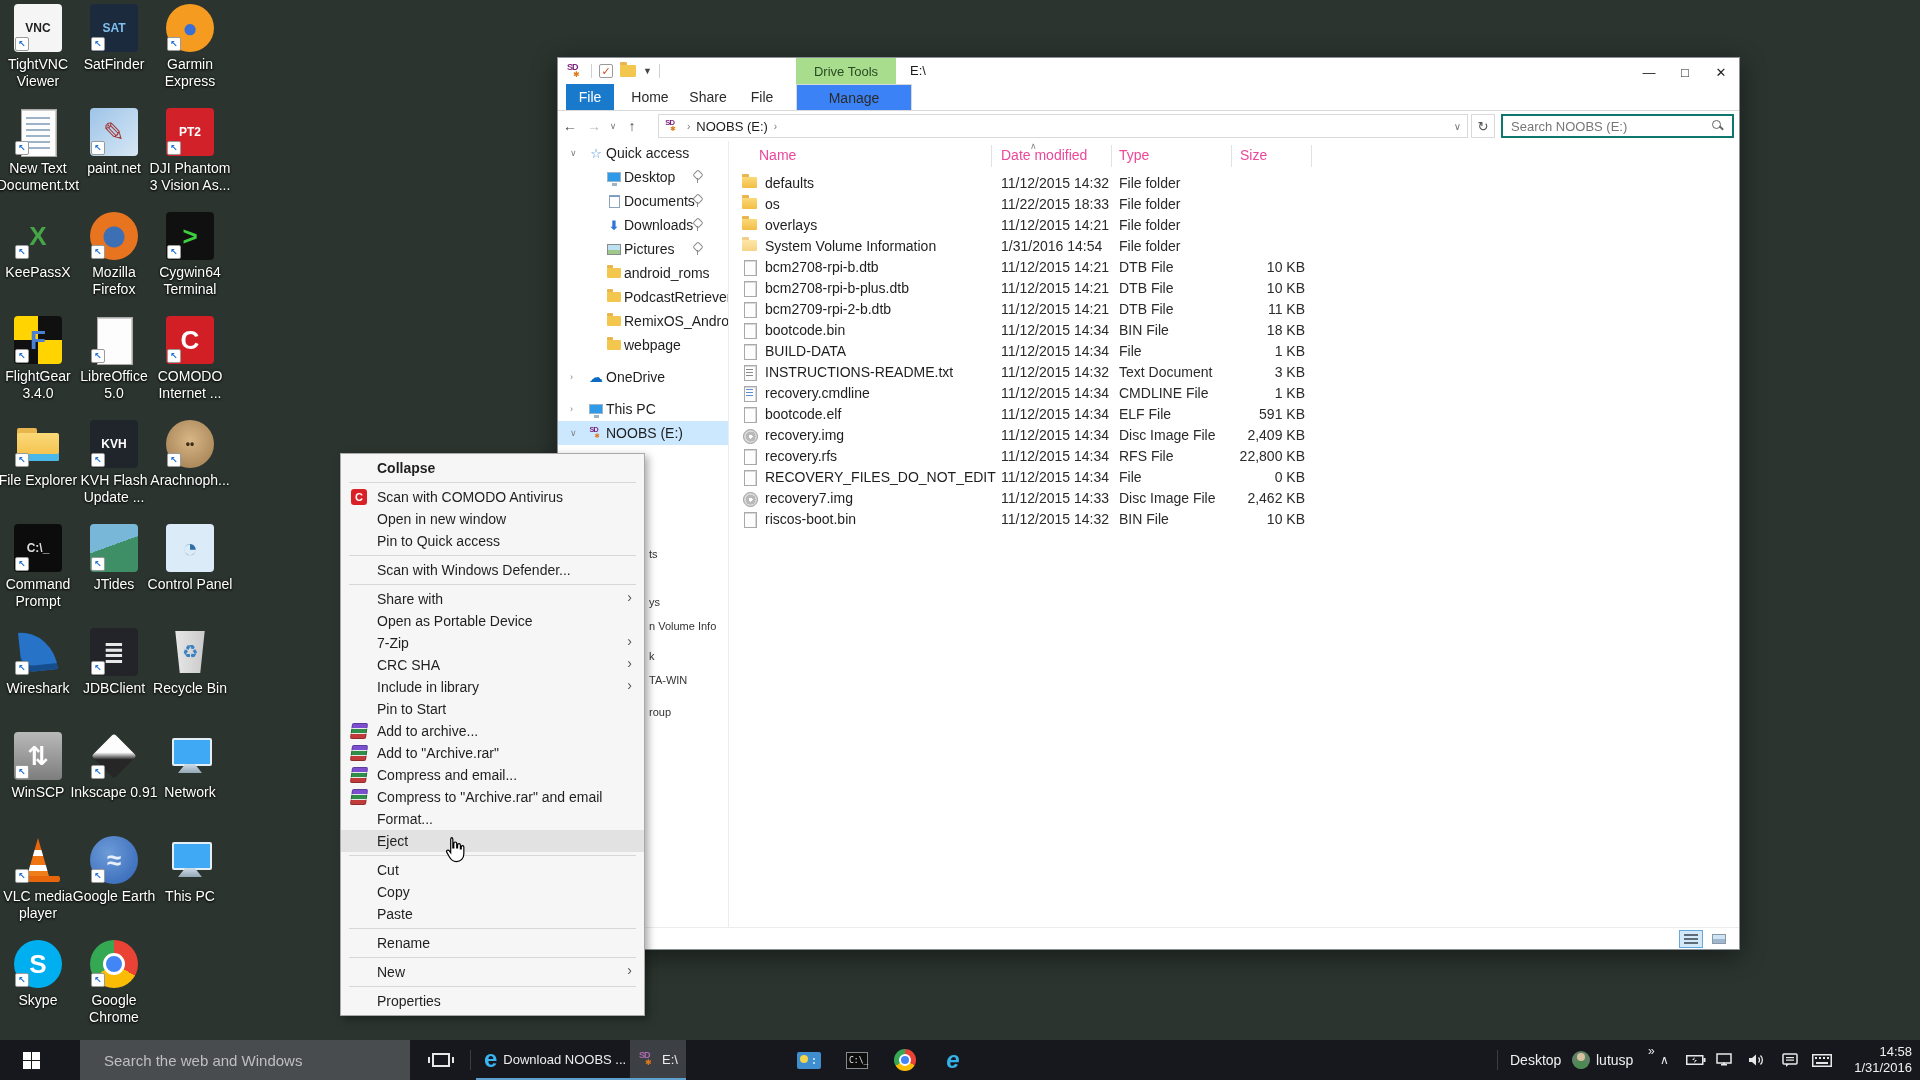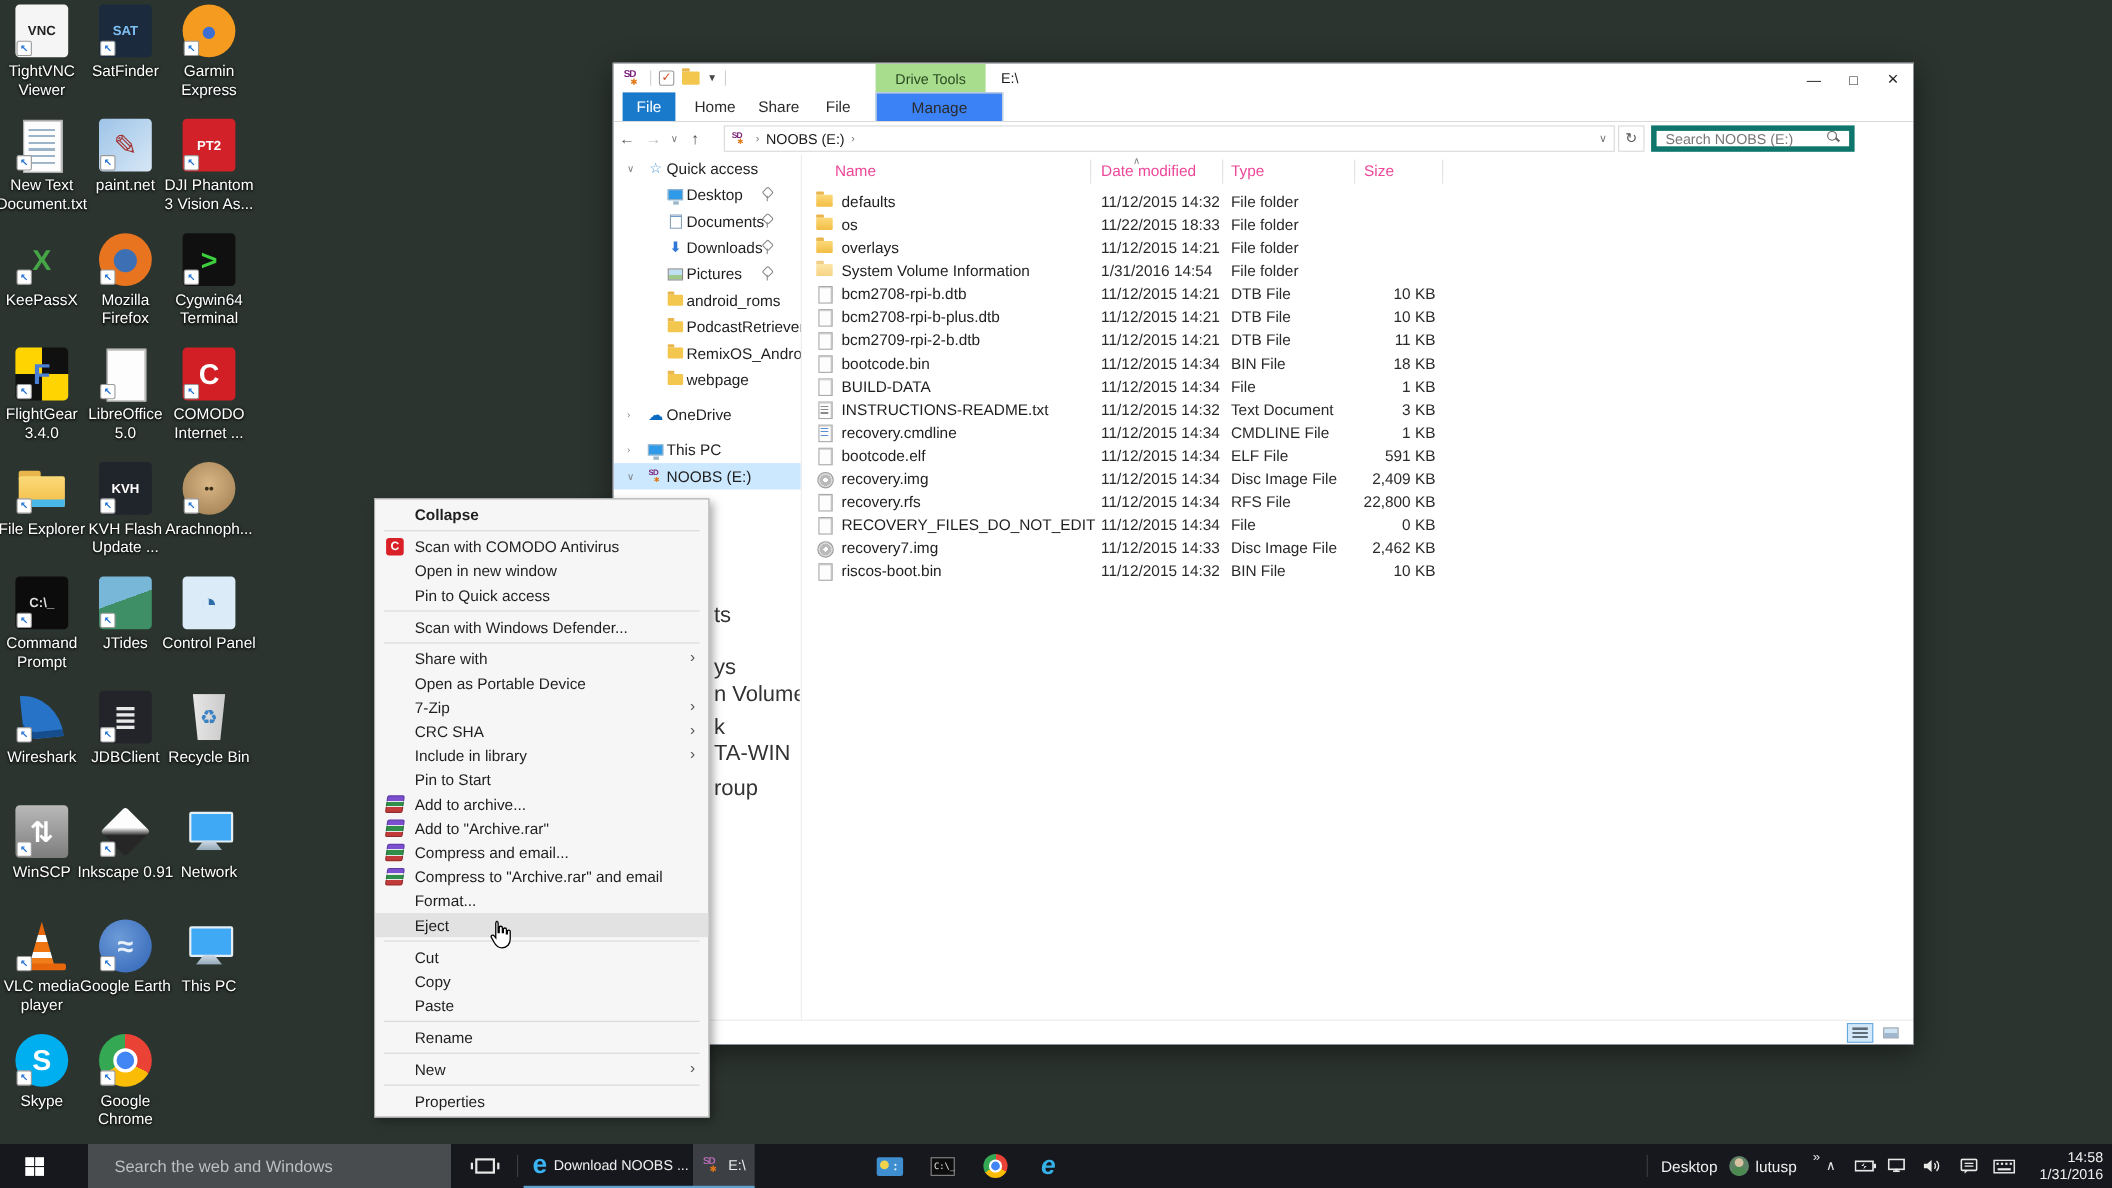--- a/index.html
+++ b/index.html
@@ -85,21 +85,21 @@
     font-size:11px;font-weight:bold;display:flex;align-items:center;justify-content:center;}
   .addrrow{position:absolute;left:0;top:53px;right:0;height:30px;background:#fff;display:flex;align-items:center;}
   .navarrow{width:24px;text-align:center;font-size:14px;color:#4a4a4a;}
   .navarrow.dis{color:#b9b9b9;}
   .navarrow.small{width:14px;font-size:9px;color:#777;}
   .addrbox{position:absolute;left:100px;top:3px;width:810px;height:24px;border:1px solid #d9d9d9;display:flex;align-items:center;padding:0 4px;}
   .crumbchev{font-size:10px;color:#777;margin:0 6px;}
   .crumbtext{font-size:13px;color:#1a1a1a;}
   .addrcaret{position:absolute;right:6px;font-size:10px;color:#777;}
   .refreshbtn{position:absolute;left:913px;top:3px;width:24px;height:24px;border:1px solid #d9d9d9;display:flex;align-items:center;justify-content:center;font-size:13px;color:#555;}
-  .searchbox{position:absolute;left:943px;top:3px;width:185px;height:24px;border:5px solid #0f766e;display:flex;padding:0 8px;}
+  .searchbox{position:absolute;left:943px;top:3px;width:233px;height:24px;border:2px solid #0f766e;display:flex;align-items:center;padding:0 8px;}
   .searchbox .ph{font-size:13px;color:#777;flex:1;}
   .mag{position:relative;width:12px;height:12px;}
   .mag::before{content:"";position:absolute;left:0;top:0;width:7px;height:7px;border:1.5px solid #666;border-radius:50%;}
   .mag::after{content:"";position:absolute;left:7px;top:7px;width:5px;height:1.5px;background:#666;transform:rotate(45deg);}
 
   .contentarea{position:absolute;left:0;top:83px;right:0;bottom:22px;background:#fff;}
   .navpane{position:absolute;left:0;top:0;width:171px;bottom:0;border-right:1px solid #ececec;overflow:hidden;}
   .navitem{position:relative;height:24px;display:flex;align-items:center;font-size:14px;color:#1e1e1e;padding-left:12px;}
   .navitem[data-gap="true"]{margin-top:8px;}
   .navitem[data-sel="true"]{background:#cce8ff;}
@@ -113,21 +113,21 @@
   .ni-star{color:#4893d8;font-size:13px;}
   .ni-monitor{width:14px;height:10px;background:#2f9be8;border:1px solid #9ab4c8;position:relative;}
   .ni-monitor::after{content:"";position:absolute;left:4px;top:10px;width:5px;height:3px;background:#9ab4c8;}
   .ni-doc{width:11px;height:13px;background:#fff;border:1px solid #8aa4bd;
     box-shadow:inset 0 3px 0 -2px #6f9cc6,inset 0 6px 0 -5px #6f9cc6,inset 0 9px 0 -8px #6f9cc6;}
   .ni-down{color:#2f77d6;font-size:13px;font-weight:bold;}
   .ni-pic{width:14px;height:11px;border:1px solid #8a8a8a;background:linear-gradient(180deg,#bfe0f2 55%,#9fc98a 55%);}
   .ni-folder{width:14px;height:10px;background:#f3c64d;border-radius:1px;position:relative;}
   .ni-folder::before{content:"";position:absolute;left:0;top:-3px;width:6px;height:3px;background:#e8b64c;border-radius:1px 1px 0 0;}
   .ni-cloud{color:#0b6bc2;font-size:14px;}
-  .treefrag{position:absolute;left:91px;font-size:20px;color:#333;white-space:nowrap;width:78px;overflow:hidden;}
+  .treefrag{position:absolute;left:91px;font-size:11px;color:#333;white-space:nowrap;width:78px;overflow:hidden;}
 
   .filepane{position:absolute;left:172px;top:0;right:0;bottom:0;}
   .sortcaret{position:absolute;left:300px;top:0;font-size:9px;color:#888;}
   .colheads{position:absolute;left:0;top:2px;right:0;height:26px;font-size:14px;color:#ec4899;}
   .colheads .ch{position:absolute;top:4px;}
   .ch-name{left:29px;}.ch-date{left:271px;}.ch-type{left:389px;}.ch-size{left:510px;}
   .colsep{position:absolute;top:2px;width:1px;height:22px;background:#e2e2e2;}
   .rows{position:absolute;left:0;top:32px;right:0;}
   .frow{position:relative;height:21px;font-size:14px;color:#1e1e1e;}
   .frow .fname{position:absolute;left:35px;top:2px;white-space:nowrap;}

